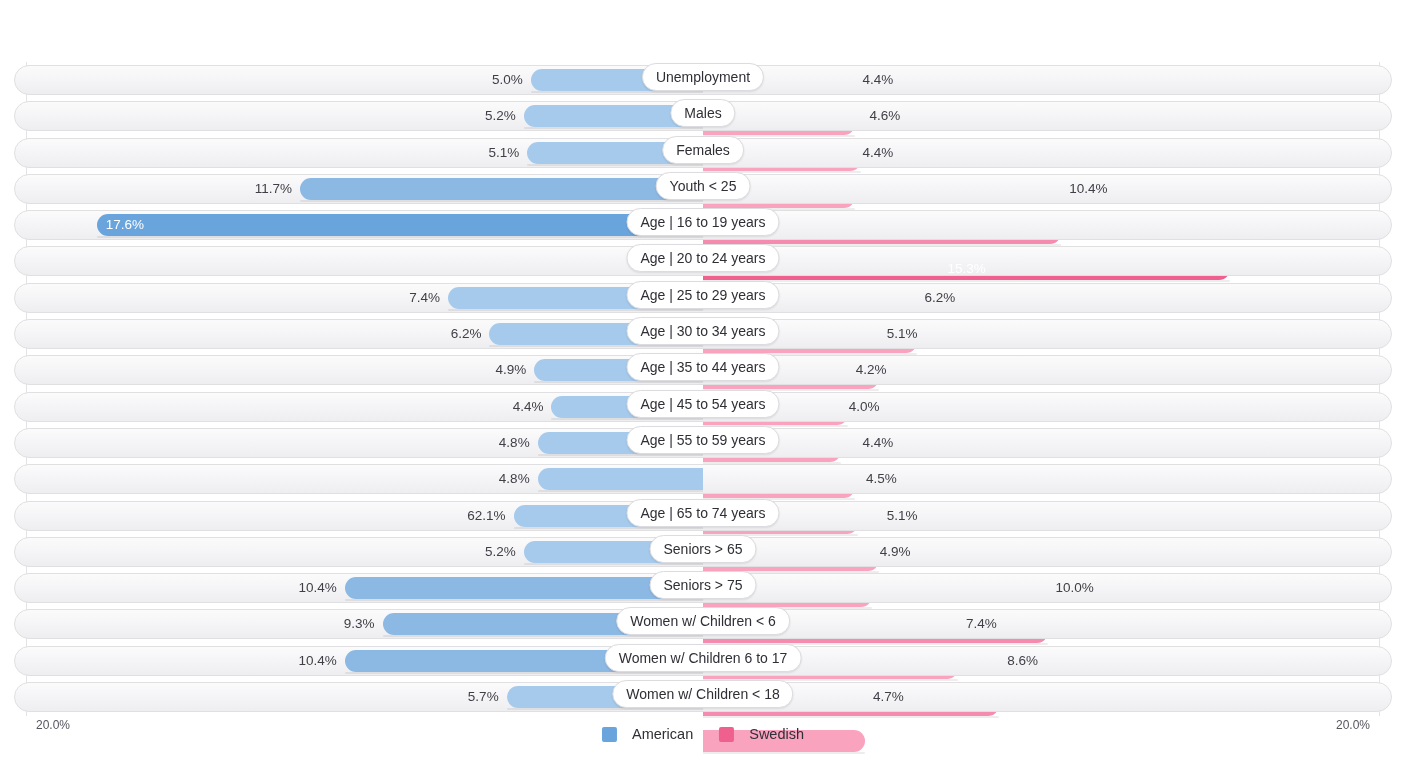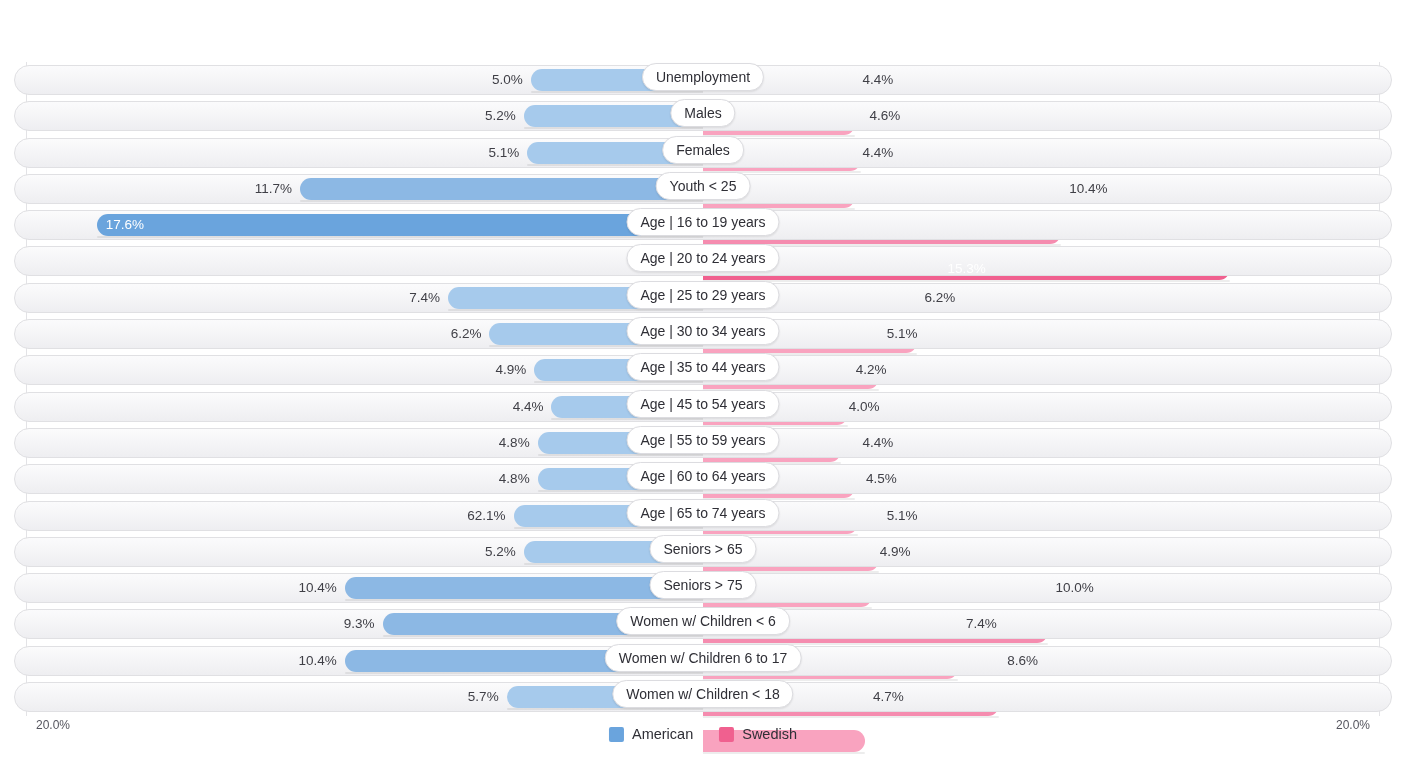--- a/index.html
+++ b/index.html
@@ -162,21 +162,21 @@
     position: absolute;
     left: 50%; top: 10px;
     transform: translateX(-50%);
     display: flex;
     align-items: center;
     gap: 26px;
   }
   .legend-item {
     display: flex;
     align-items: center;
-    gap: 8px;
+    gap: 15px;
   }
   .legend-swatch {
     width: 15px; height: 15px;
     border-radius: 2px;
   }
   .legend-text {
     font-size: 14.5px;
     color: #2f2f36;
     white-space: nowrap;
   }
@@ -298,21 +298,20 @@
           <div class="pill">Age | 55 to 59 years</div>
         </div>
         <div class="row">
           <div class="track"></div>
           <div class="bars">
             <div class="bar left" title="Age | 60 to 64 years — American 4.8%" style="width: 165.36px; background: rgb(166, 202, 236);"></div>
             <div class="bar right" title="Age | 60 to 64 years — Swedish 4.5%" style="width: 155.025px; background: rgb(249, 163, 191);"></div>
             <div class="val left" style="right: calc(50% + 173.36px);">4.8%</div>
             <div class="val right" style="left: calc(50% + 163.025px);">4.5%</div>
           </div>
-          <div class="pill">Age | 60 to 64 years</div>
         </div>
         <div class="row">
           <div class="track"></div>
           <div class="bars">
             <div class="bar left" title="Age | 65 to 74 years — American 5.5%" style="width: 189.475px; background: rgb(166, 202, 236);"></div>
             <div class="bar right" title="Age | 65 to 74 years — Swedish 5.1%" style="width: 175.695px; background: rgb(249, 163, 191);"></div>
             <div class="val left" style="right: calc(50% + 197.475px);">62.1%</div>
             <div class="val right" style="left: calc(50% + 183.695px);">5.1%</div>
           </div>
           <div class="pill">Age | 65 to 74 years</div>

